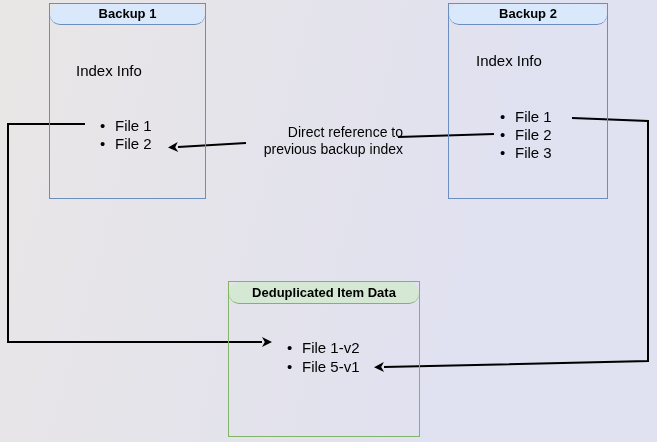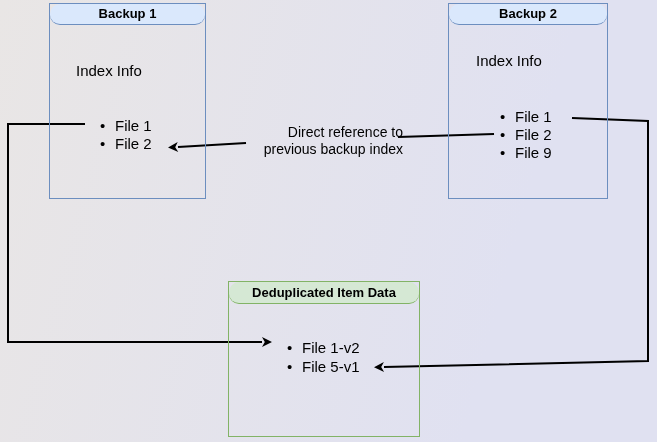--- a/index.html
+++ b/index.html
@@ -119,21 +119,21 @@
       <li>File 2</li>
     </ul>
   </div>
 
   <div class="node blue b2">
     <div class="node-header">Backup 2</div>
     <div class="body-label">Index Info</div>
     <ul class="files">
       <li>File 1</li>
       <li>File 2</li>
-      <li>File 9</li>
+      <li>File 3</li>
     </ul>
   </div>
 
   <div class="node green dedup">
     <div class="node-header">Deduplicated Item Data</div>
     <ul class="files">
       <li>File 1-v2</li>
       <li>File 5-v1</li>
     </ul>
   </div>

